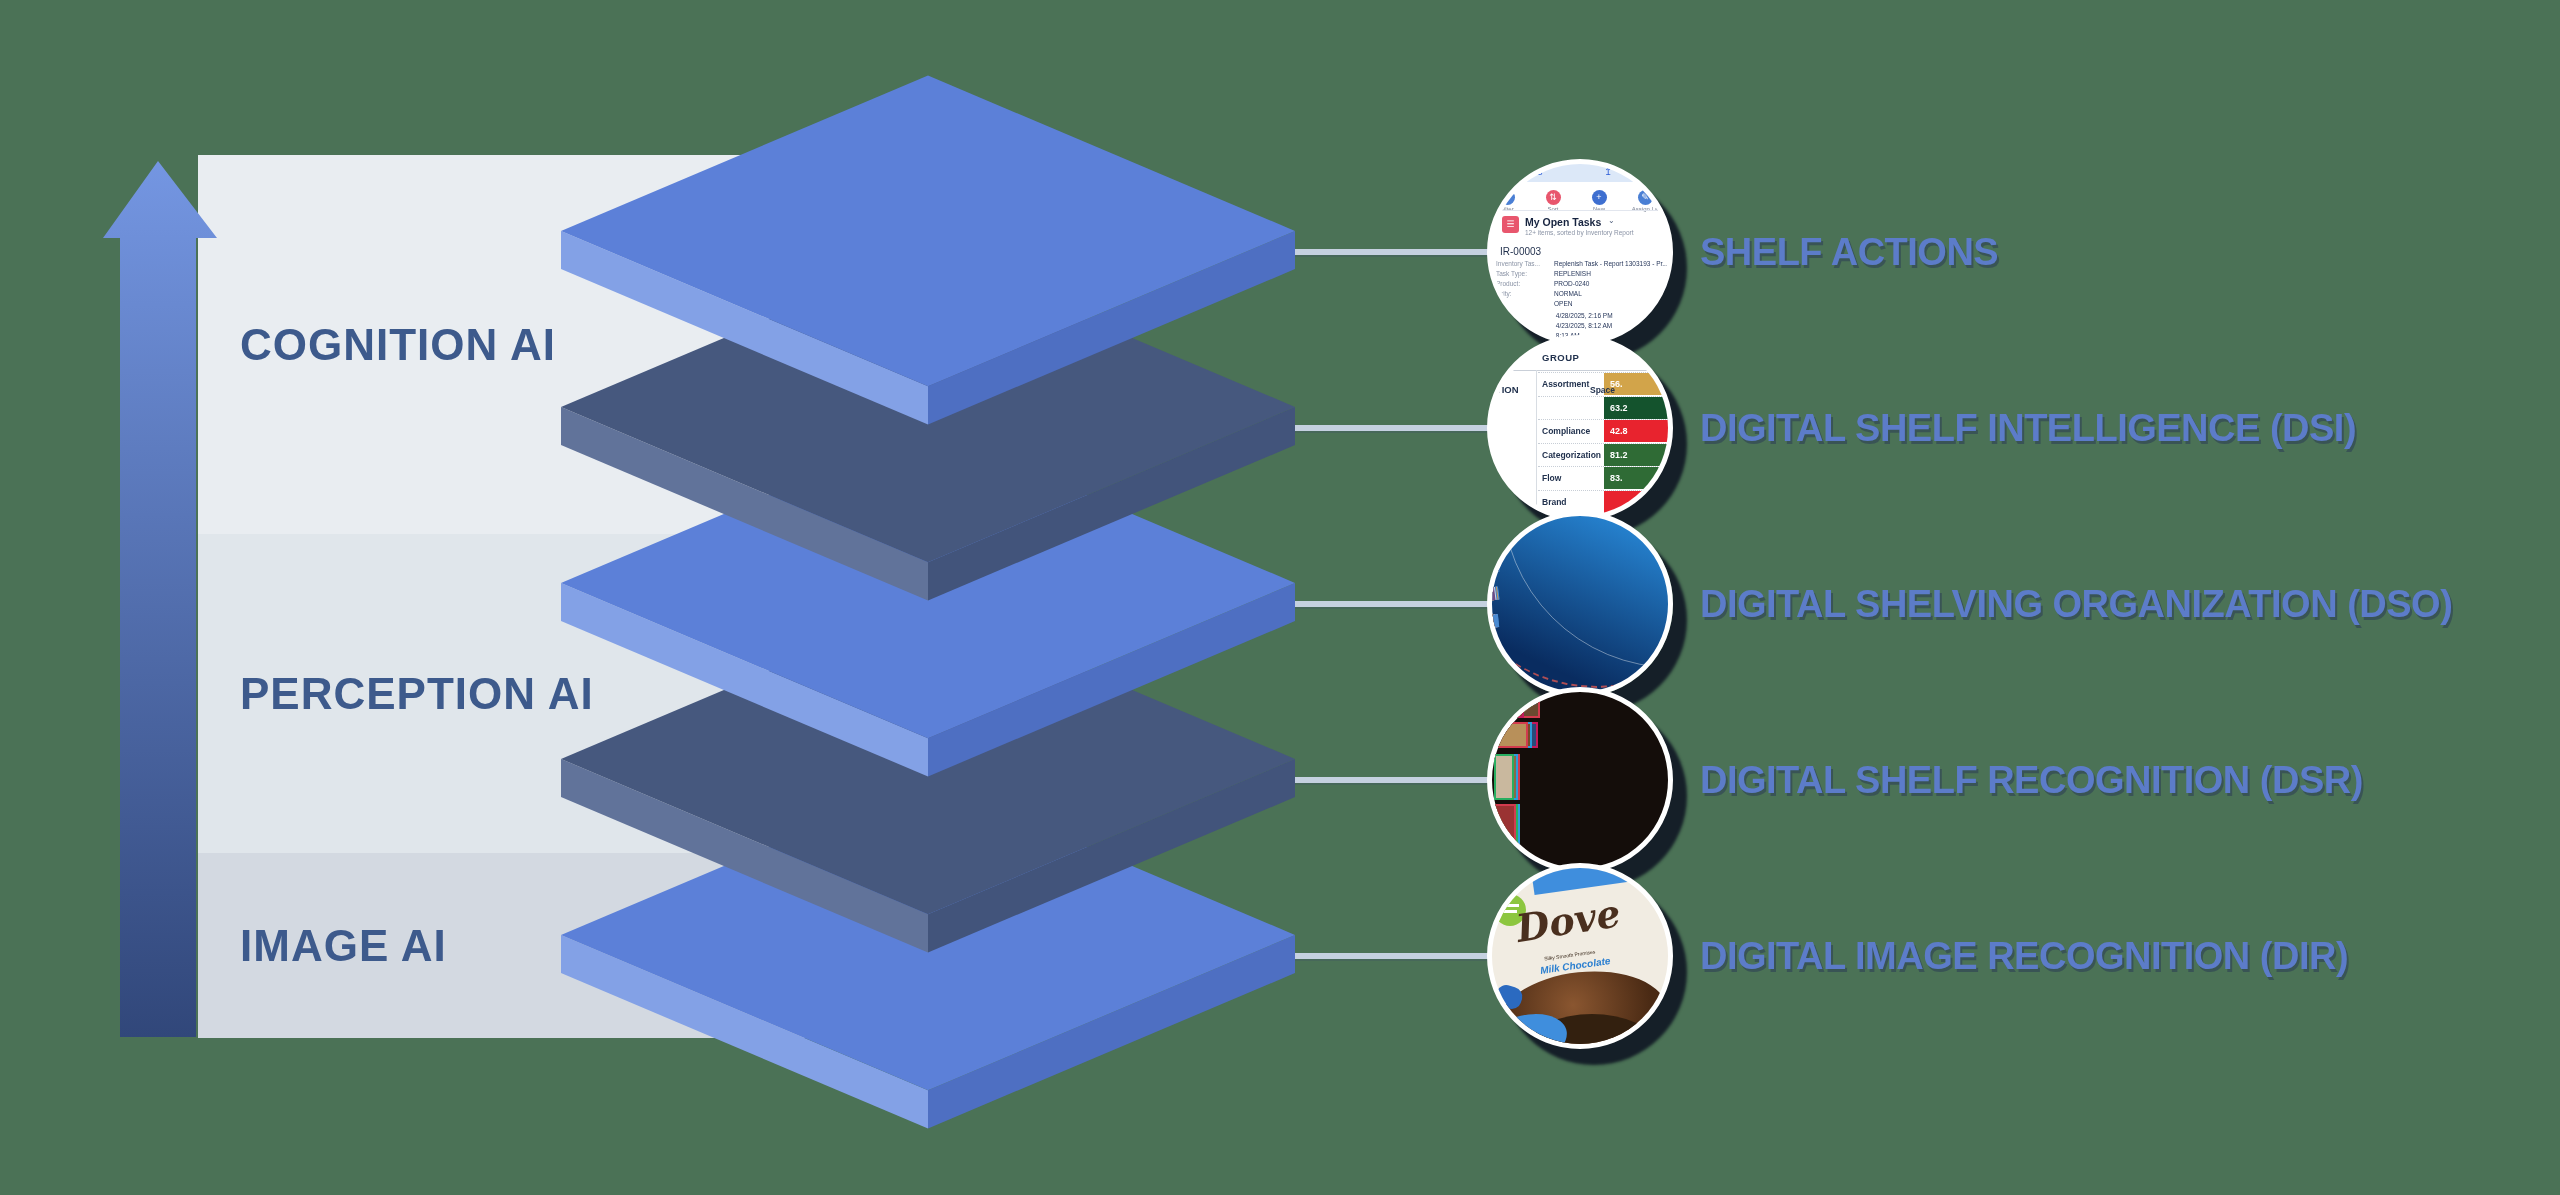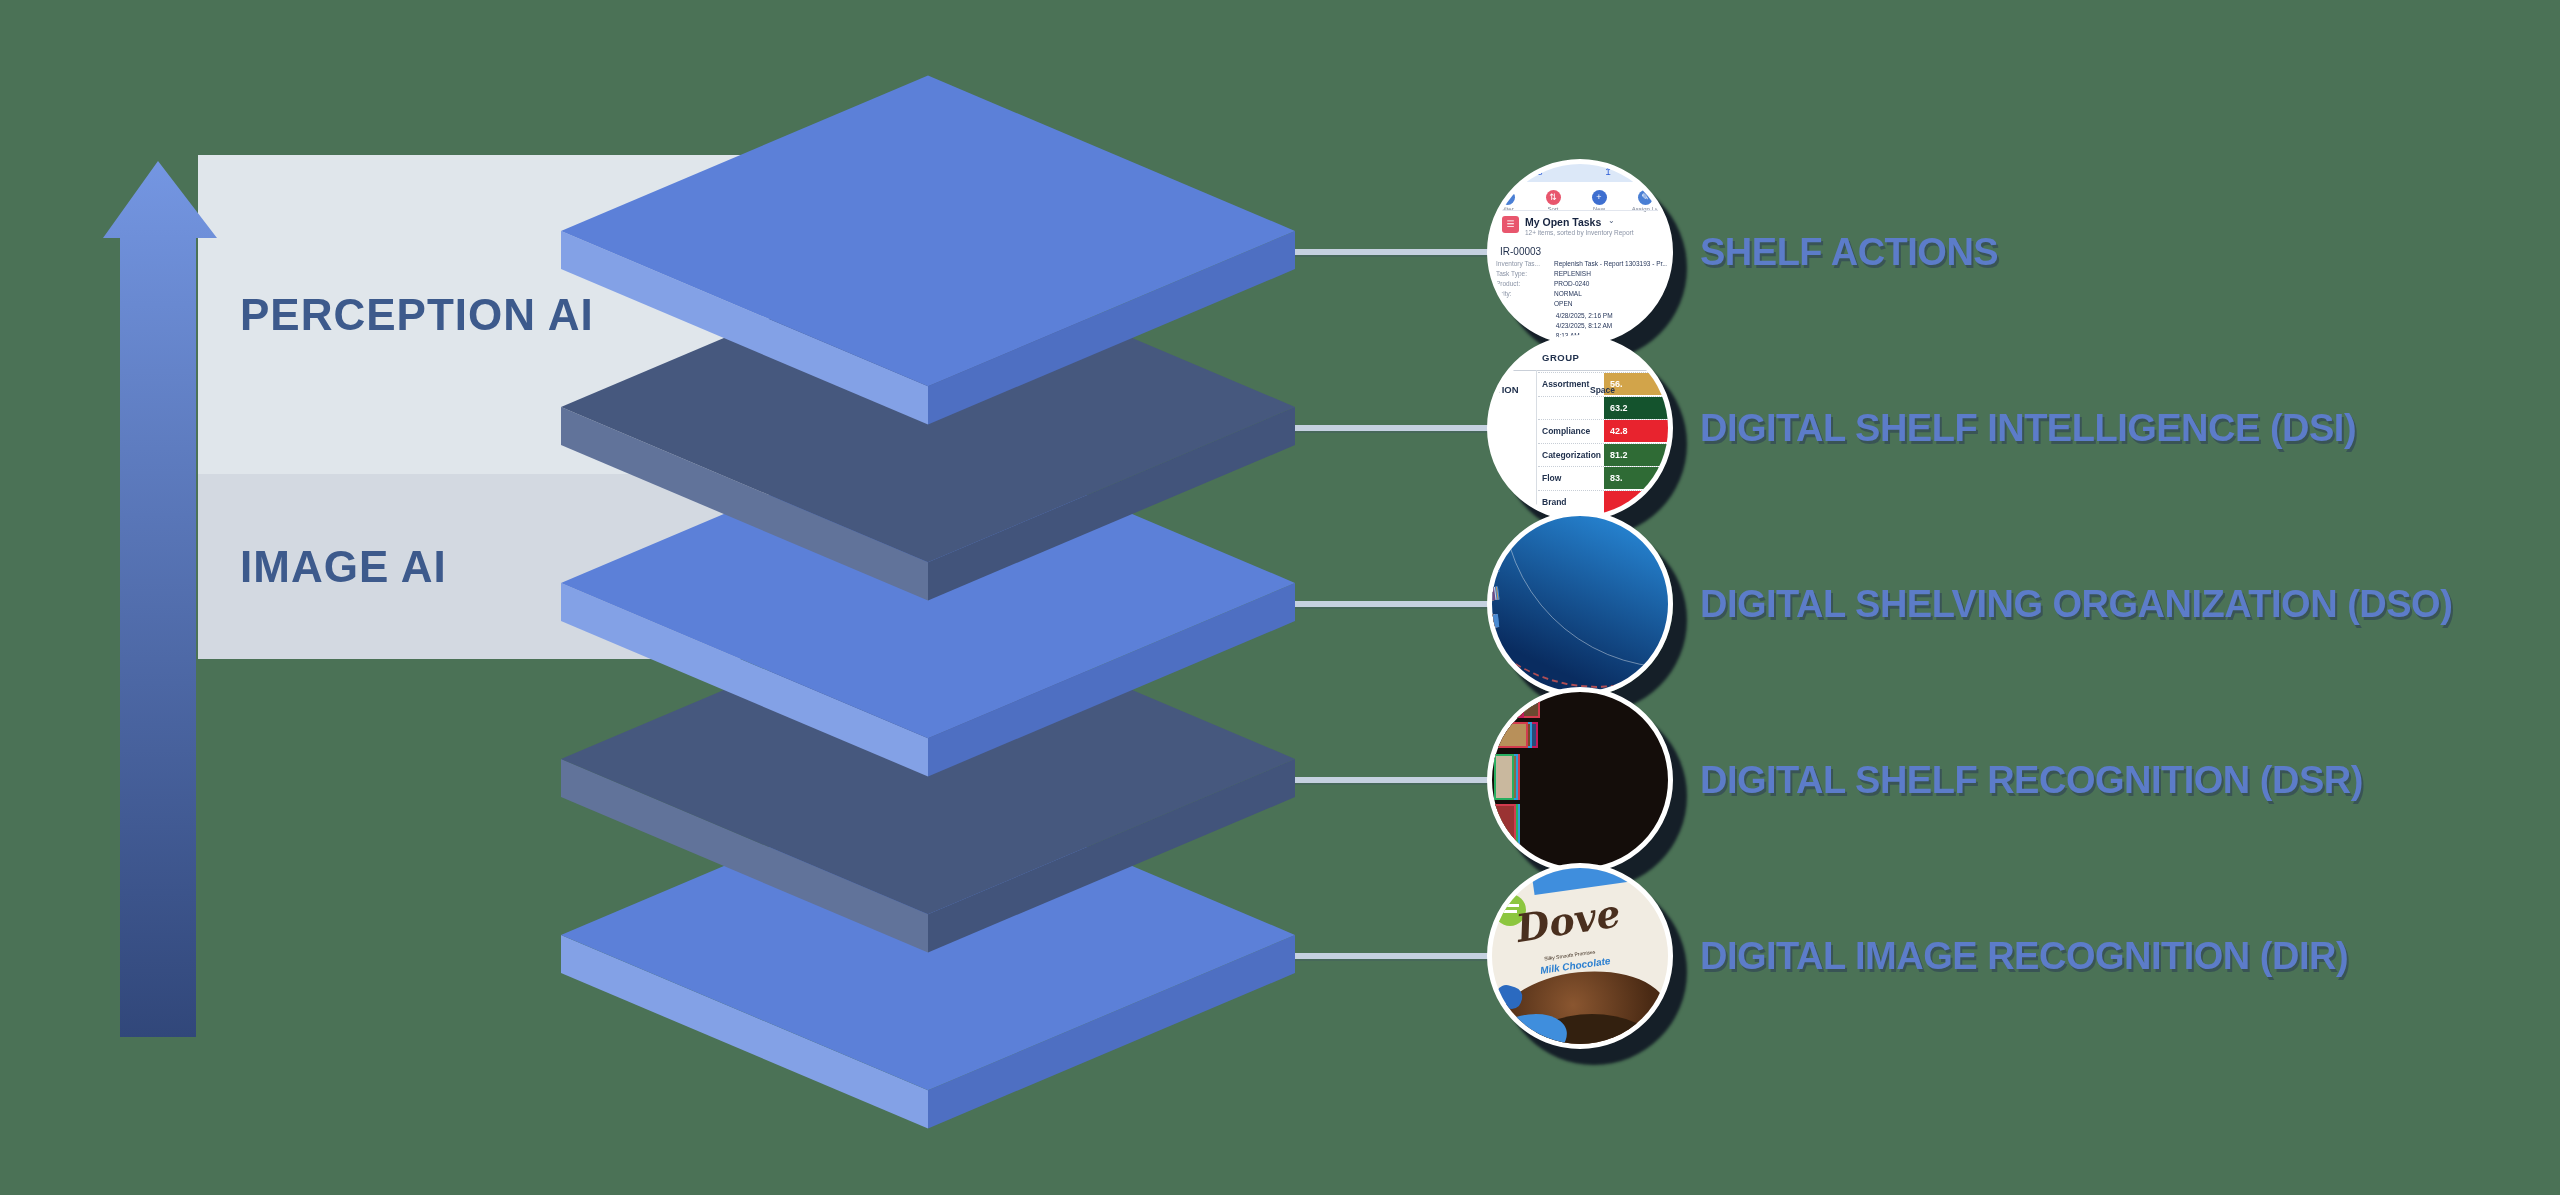--- a/index.html
+++ b/index.html
@@ -69,20 +69,23 @@
   
   .r-row{display:flex;}
   .r-row i{display:block;margin-right:3px;box-sizing:border-box;}
   
   .d-script{font-family:"DejaVu Serif",serif;font-style:italic;font-weight:bold;}
 </style>
 </head>
 <body style="background: rgb(75, 114, 86);">
 
 <div class="panel">
+  <div class="band" style="height: 379px; background: rgb(233, 237, 241);">
+    <div class="band-label" style="color:#3D5A8C;">COGNITION AI</div>
+  </div>
   <div class="band" style="height: 319px; background: rgb(224, 230, 235);">
     <div class="band-label" style="color:#3D5A8C;">PERCEPTION AI</div>
   </div>
   <div class="band" style="height: 185px; background: rgb(211, 217, 225);">
     <div class="band-label" style="color:#3D5A8C;">IMAGE AI</div>
   </div>
 </div>
 
 <svg class="arrow-svg" width="124" height="884" viewBox="0 0 124 884">
   <defs>

